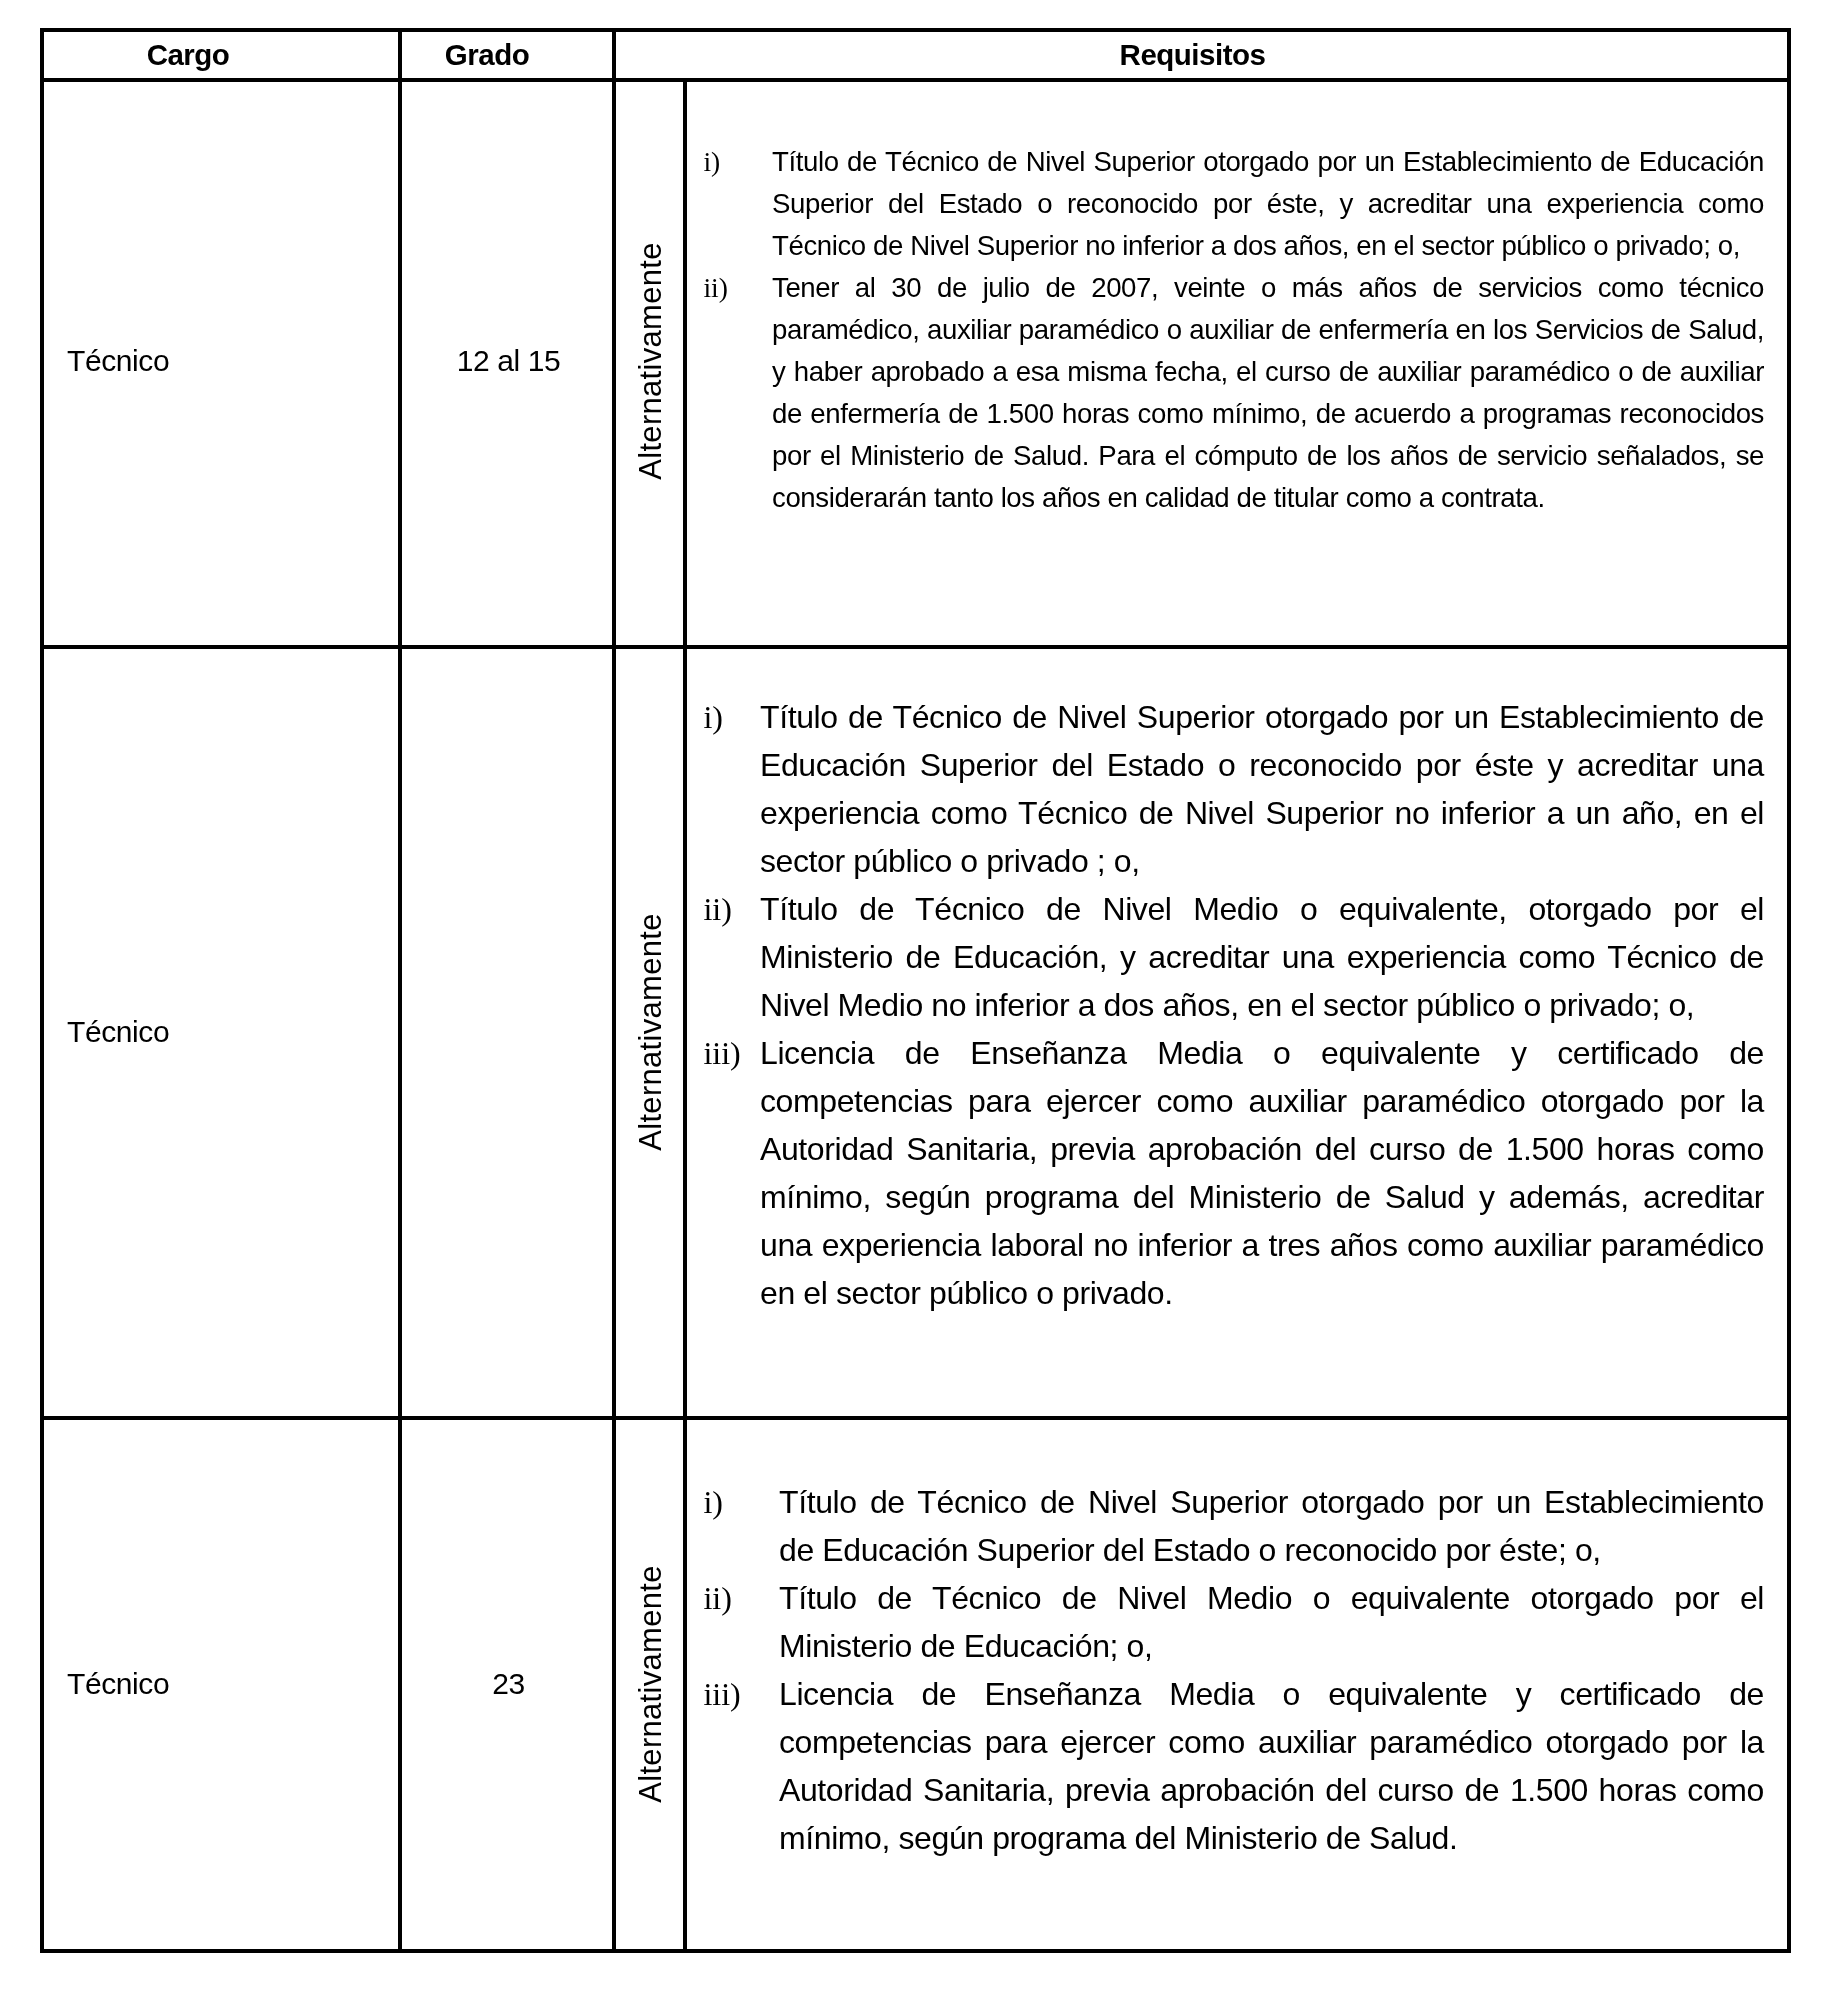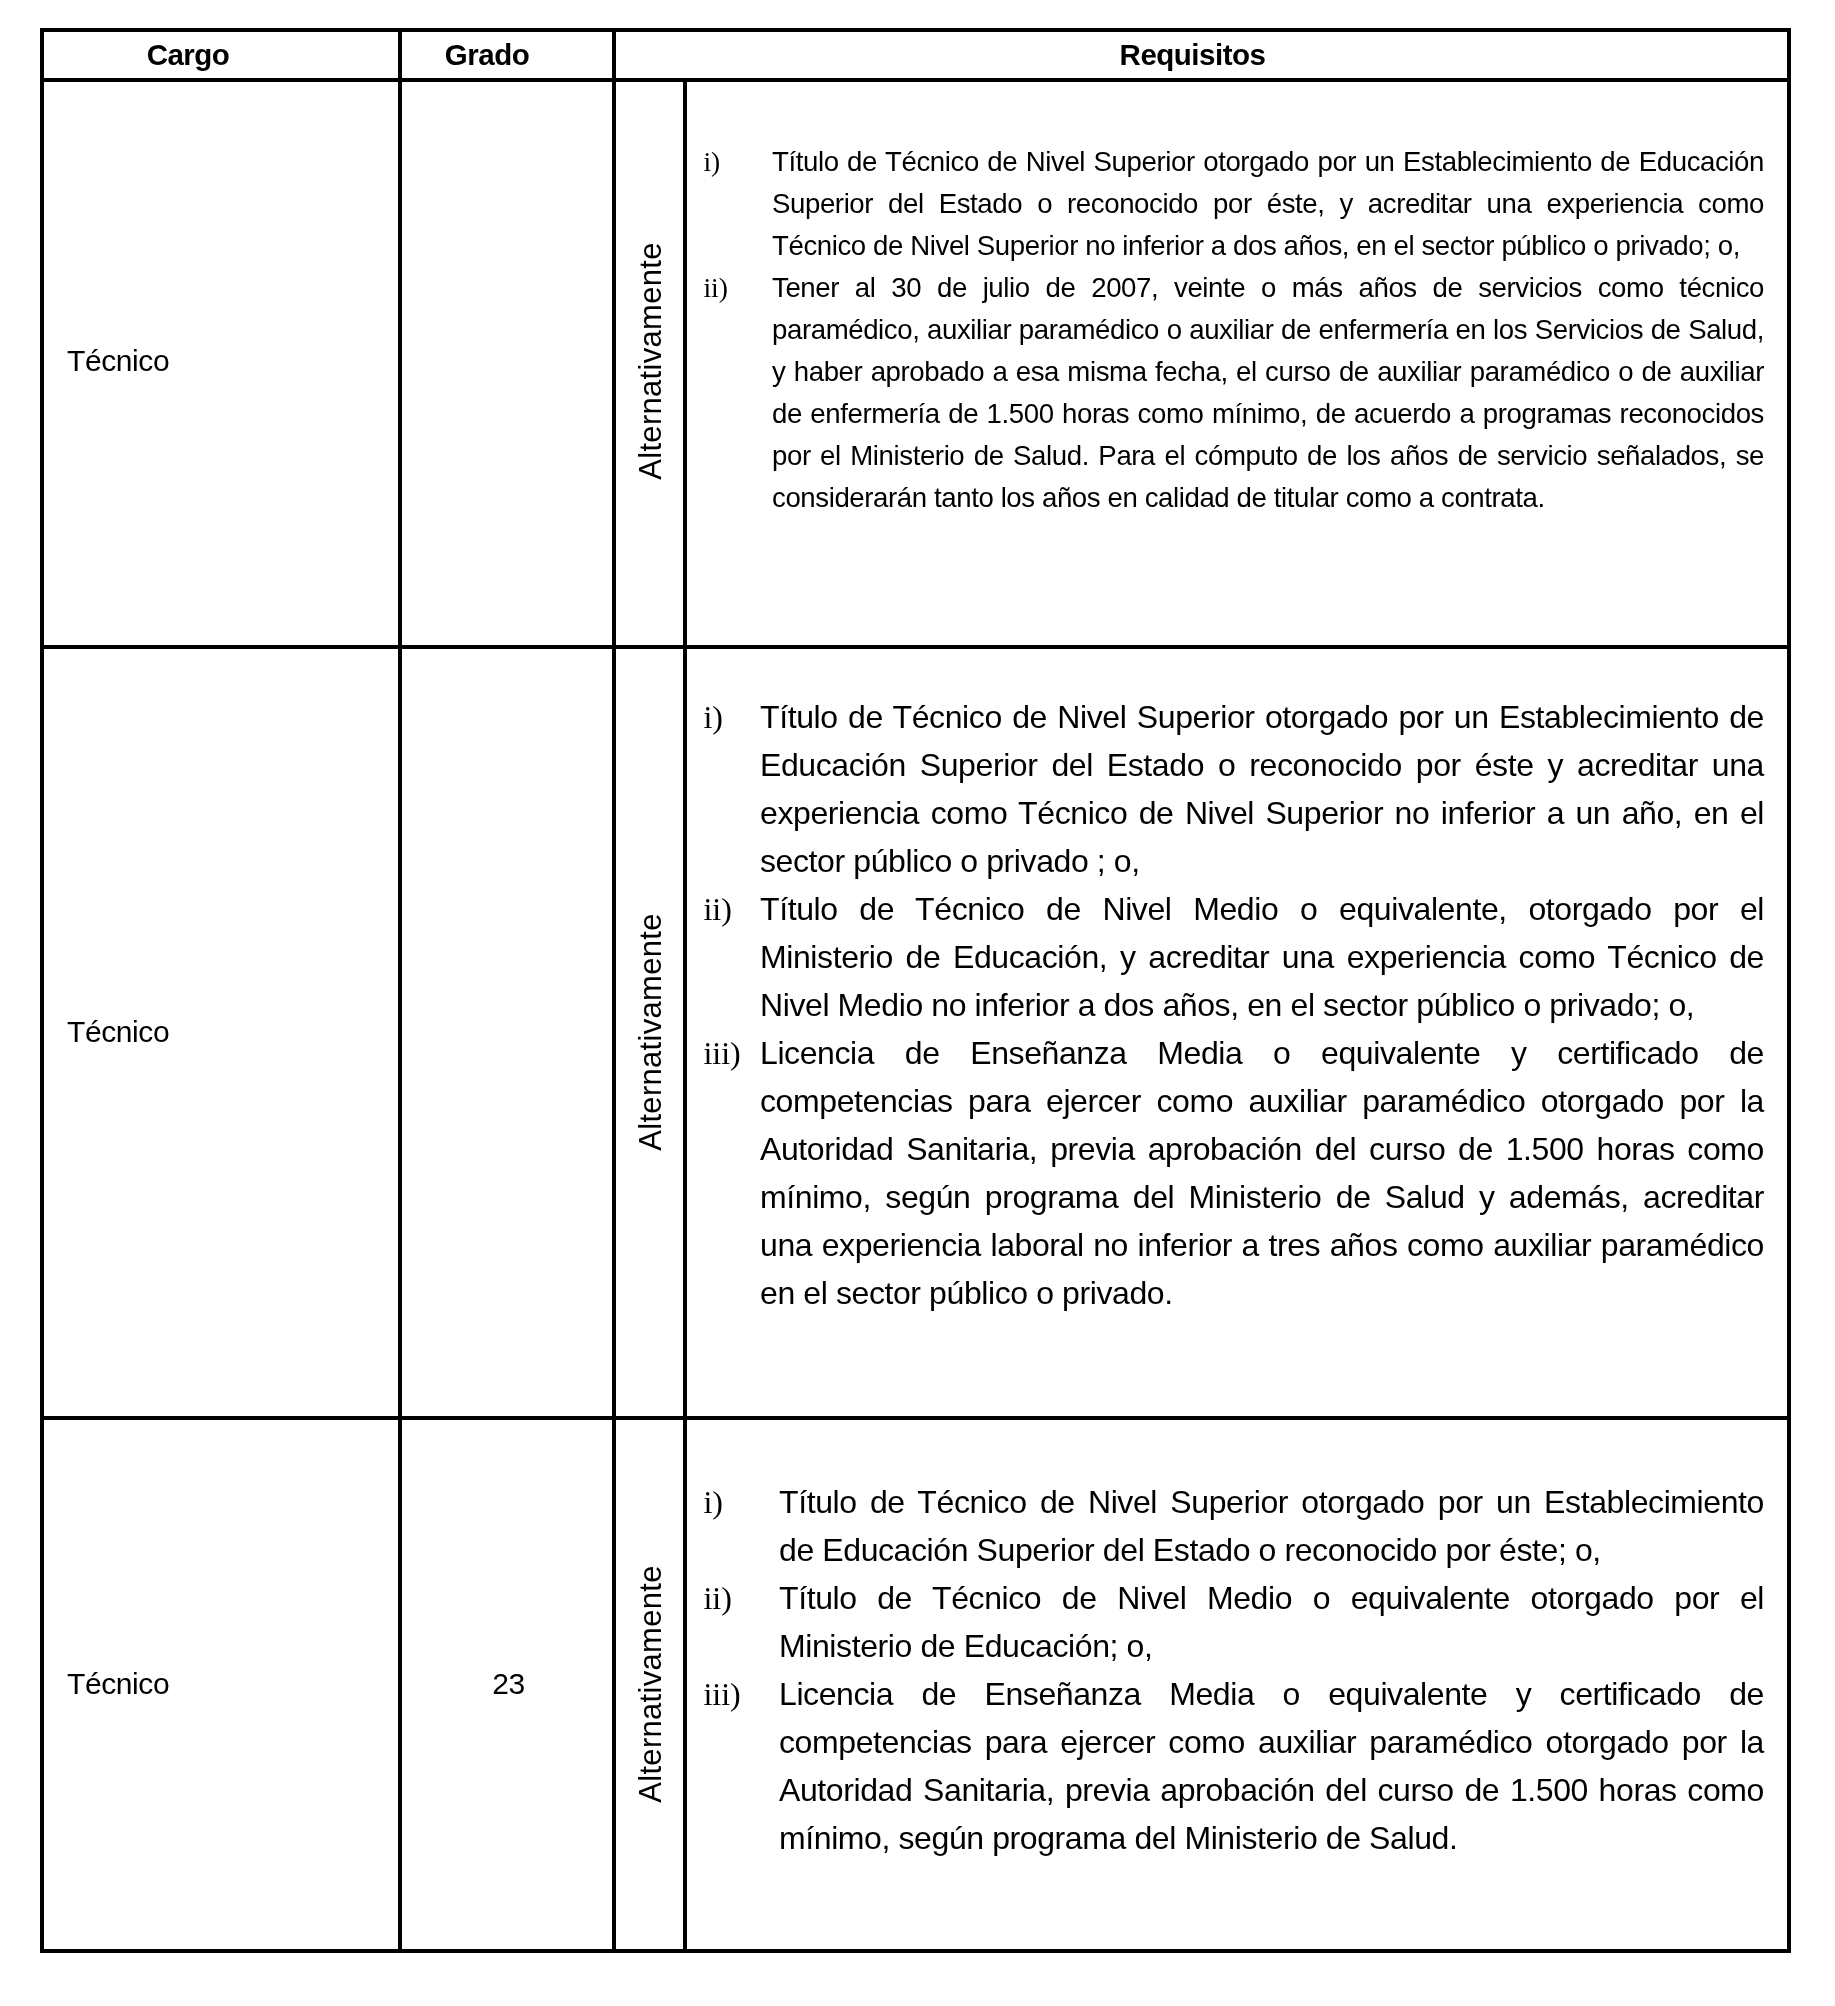--- a/index.html
+++ b/index.html
@@ -44,20 +44,21 @@
 
   <div class="vline" style="left:354px; top:0; bottom:0"></div>
   <div class="vline" style="left:568px; top:0; bottom:0"></div>
   <div class="vline" style="left:639px; top:46px; bottom:0"></div>
 
   <div class="hdr" style="left:0; width:288px">Cargo</div>
   <div class="hdr" style="left:359px; width:168px">Grado</div>
   <div class="hdr" style="left:554px; right:0">Requisitos</div>
 
   <div class="cell cargo r1">Técnico</div>
+  <div class="cell grado r1">12 al 15</div>
   <div class="cell alt r1">
       <span>Alternativamente</span>
     </div>
   <div class="req r1">
     <div class="item">
       <span class="marker">i)</span>
       <span class="itext">Título de Técnico de Nivel Superior otorgado por un Establecimiento de Educación Superior del Estado o reconocido por éste, y acreditar una experiencia como Técnico de Nivel Superior no inferior a dos años, en el sector público o privado; o,</span>
     </div>
     <div class="item">
       <span class="marker">ii)</span>

